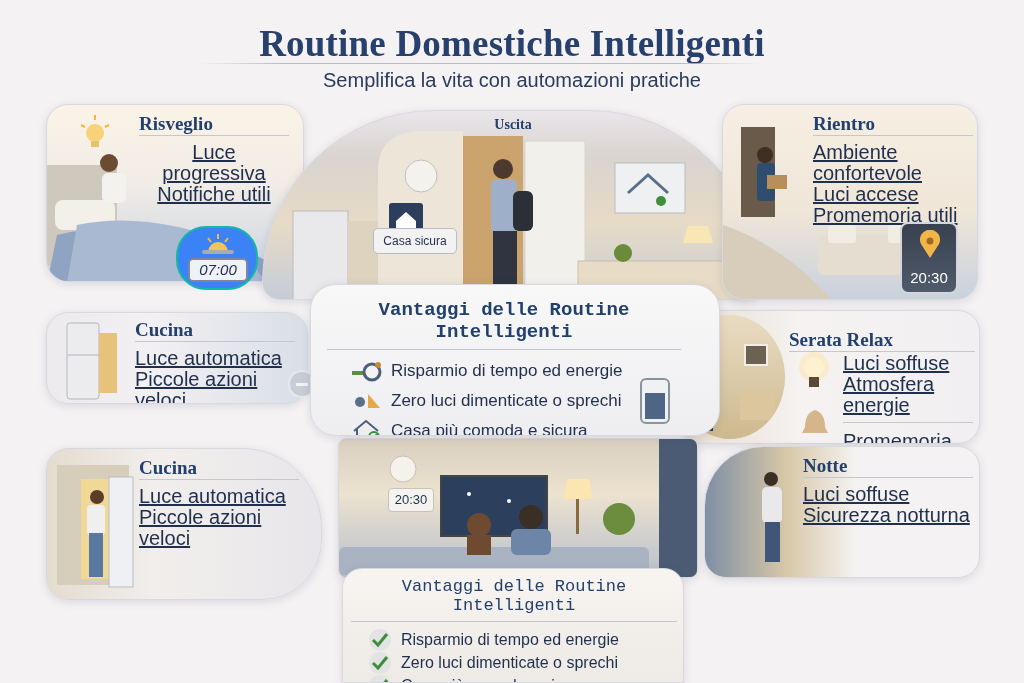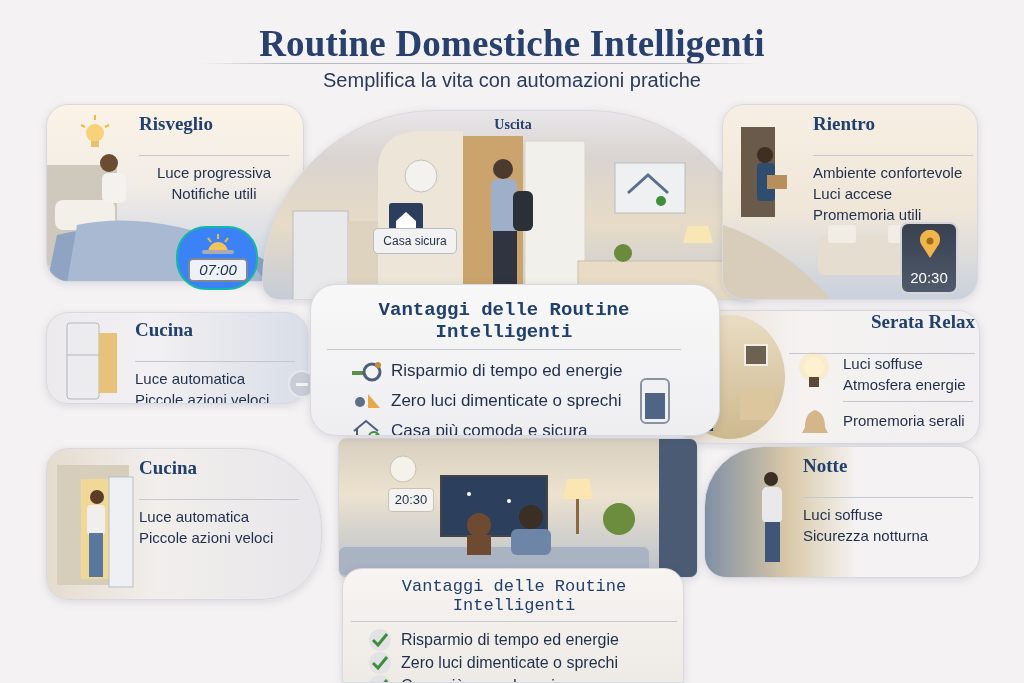--- a/index.html
+++ b/index.html
@@ -29,23 +29,23 @@
     box-shadow: 0 2px 8px rgba(60,70,100,0.15);
     overflow: hidden;
   }
   .scene {
     position: absolute; inset: 0;
   }
   .card-text { position: absolute; }
   .card-title {
     font-family: "Liberation Serif", "DejaVu Serif", serif;
     font-weight: bold; font-size: 19px; color: #22406e; display: block;
-    padding-bottom: 20px; border-bottom: 1px solid #c4c7d0; margin-bottom: 6px;
-  }
-  .card-line { display: block; font-size: 15px; color: #1f2f4c; line-height: 21px; }
+    padding-bottom: 0; border-bottom: 1px solid #c4c7d0; margin-bottom: 6px;
+  }
+  .card-line { display: block; font-size: 20px; color: #1f2f4c; line-height: 21px; text-decoration: underline; }
 
   
   #p-risveglio { left: 46px; top: 104px; width: 258px; height: 178px;
     background: linear-gradient(180deg, #fbf3e6 0%, #f1ece6 45%, #c9d3e3 100%); }
   #p-uscita { left: 262px; top: 110px; width: 500px; height: 190px; border-radius: 200px 200px 20px 20px;
     background: linear-gradient(180deg, #e9e6ea 0%, #d9d4d0 25%, #e7dbc6 60%, #c6ccd8 100%); }
   #p-rientro { left: 722px; top: 104px; width: 256px; height: 196px;
     background: linear-gradient(180deg, #f7efe3 0%, #efe6d8 55%, #c9d1dd 100%); }
   #p-vantaggi1 { left: 310px; top: 284px; width: 410px; height: 152px;
     background: linear-gradient(180deg, #f9f8f8 0%, #eeedf0 100%); border-radius: 26px; z-index: 5; }
@@ -263,21 +263,21 @@
       </svg>
   </div>
   <svg class="shape" style="left:116px;top:40px" width="34" height="46">
     <circle cx="17" cy="16" r="15" fill="#fbe7b4" opacity="0.6"></circle>
     <circle cx="17" cy="16" r="10" fill="#fdf1cf"></circle>
     <rect x="12" y="26" width="10" height="10" fill="#5b4938"></rect>
   </svg>
   <svg class="shape" style="left:118px;top:96px" width="32" height="32">
     <path d="M16 3 Q6 6 6 20 L3 26 L29 26 L26 20 Q26 6 16 3 Z" fill="#d5b68a"></path>
   </svg>
-  <div class="card-text" style="left:108px;top:0;width:186px;text-align:right;">
+  <div class="card-text" style="left:108px;top:18px;width:186px;">
     <span class="card-title">Serata Relax</span>
   </div>
   <div class="card-text" style="left:162px;top:42px;width:130px;">
     <span class="card-line">Luci soffuse</span>
     <span class="card-line" style="border-bottom:1px solid #c4c7d0;padding-bottom:6px;margin-bottom:8px">Atmosfera energie</span>
     <span class="card-line">Promemoria serali</span>
   </div>
 </div>
 
 <div class="panel" id="p-cucina2">

